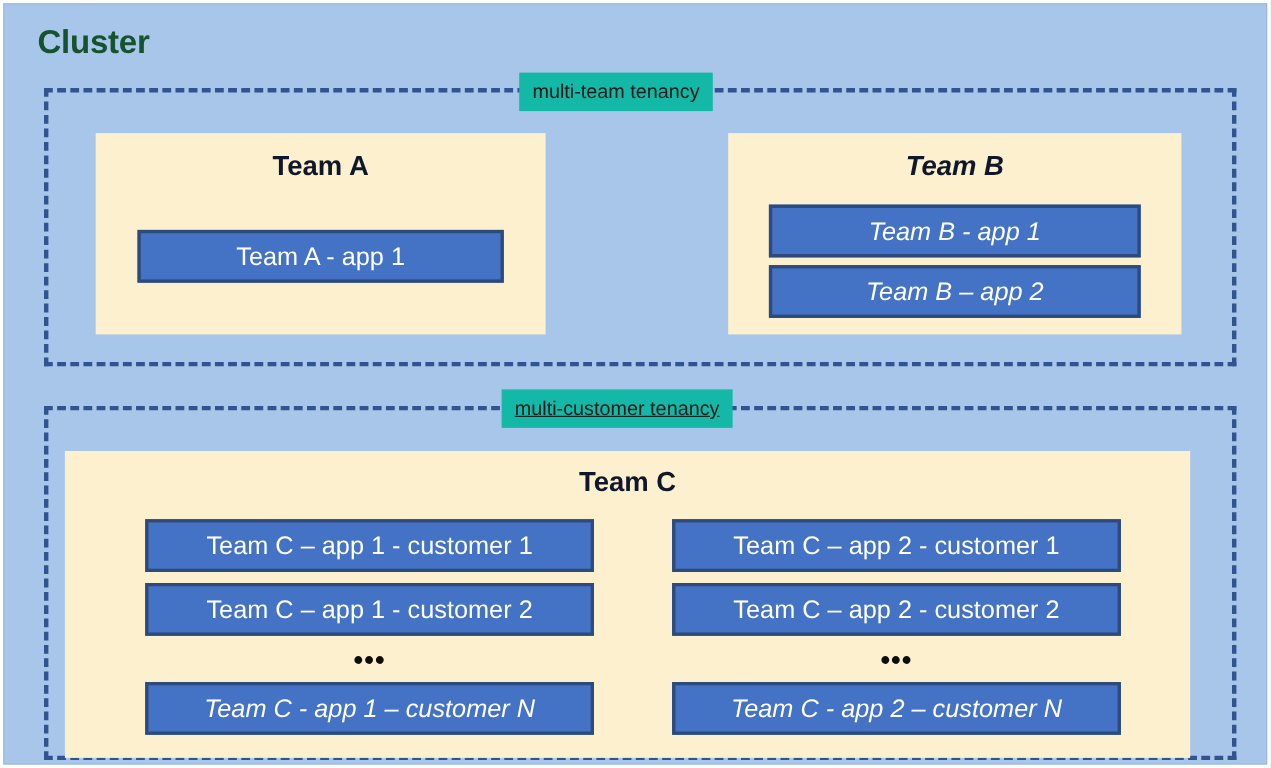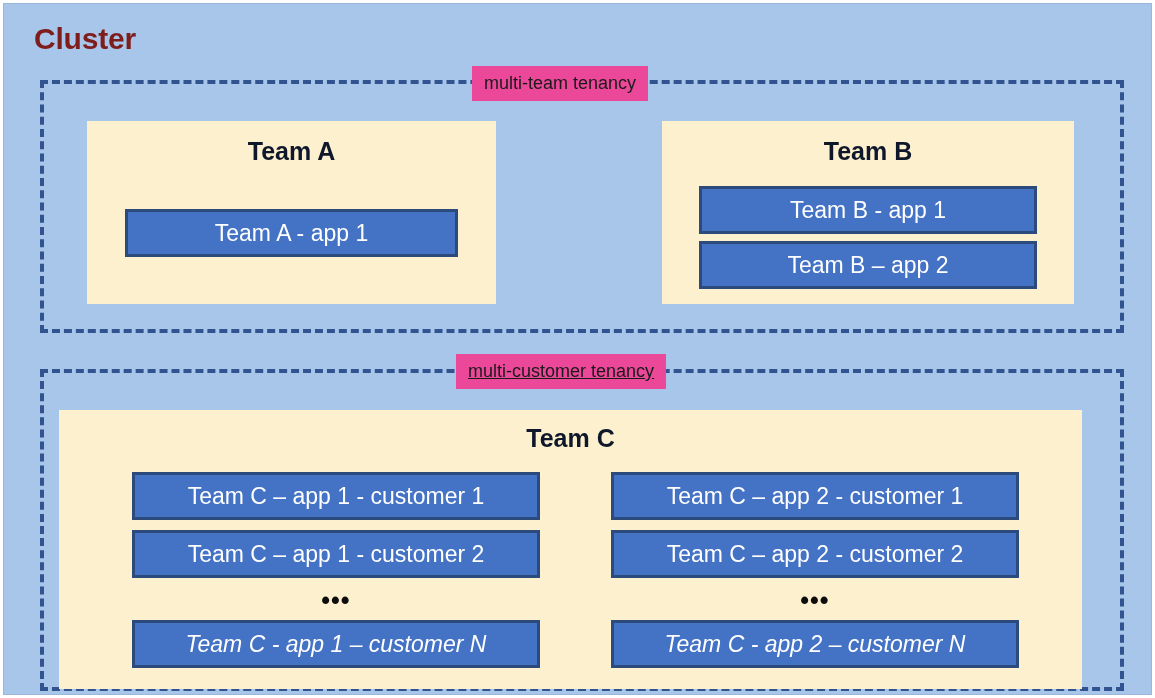--- a/index.html
+++ b/index.html
@@ -31,21 +31,21 @@
     border: 1px solid #9ab7dd;
     box-sizing: border-box;
   }
 
   .cluster-title {
     position: absolute;
     left: 30px;
     top: 18px;
     font-size: 30px;
     font-weight: bold;
-    color: #7f1d1d;
+    color: #14532d;
     letter-spacing: -0.2px;
     white-space: nowrap;
   }
 
   
   .tenancy-group {
     position: absolute;
     border: 4px dashed #31538f;
     box-sizing: border-box;
     background: transparent;
@@ -58,21 +58,21 @@
   }
   #group-multi-customer {
     left: 36px;
     top: 365px;
     width: 1084px;
     height: 322px;
   }
 
   .tenancy-label {
     position: absolute;
-    background: #ec4899;
+    background: #14b8a6;
     color: #1a1a1a;
     font-size: 18px;
     line-height: 1;
     padding: 8px 12px 9px 12px;
     white-space: nowrap;
     text-align: center;
   }
   #label-multi-team {
     left: 468px;
     top: 62px;
@@ -93,20 +93,21 @@
     left: 83px;
     top: 117px;
     width: 409px;
     height: 183px;
   }
   #team-b-box {
     left: 658px;
     top: 117px;
     width: 412px;
     height: 183px;
+    font-style: italic;
   }
   #team-c-box {
     left: 55px;
     top: 406px;
     width: 1023px;
     height: 279px;
   }
 
   .team-title {
     position: absolute;

